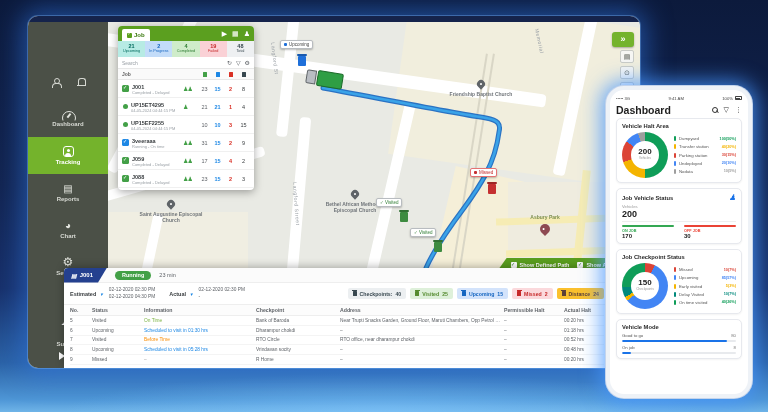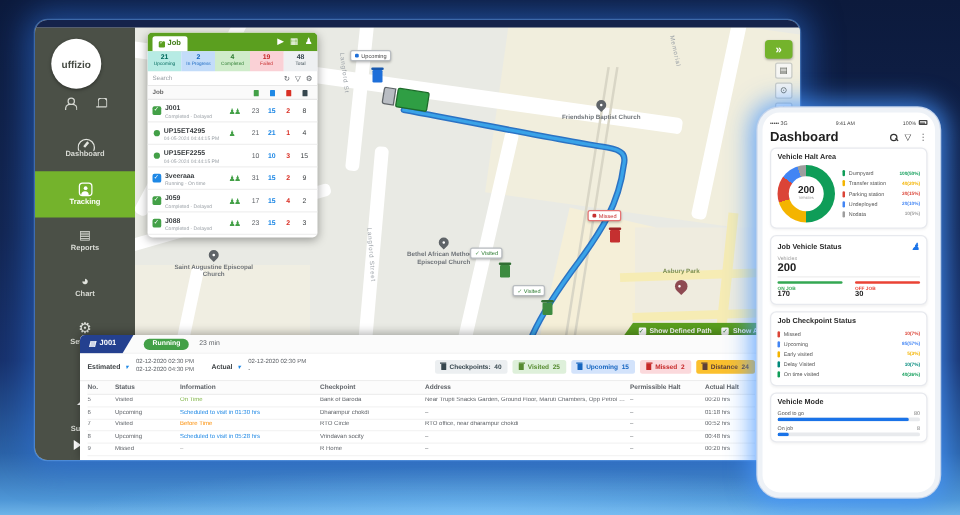--- a/index.html
+++ b/index.html
@@ -200,23 +200,20 @@
 </head>
 <body>
 
 <div class="stage">
   <div class="glow-bottom"></div>
 
   <div class="window">
     <div class="topstrip"></div>
 
     <div class="sidebar">
-      <div class="logo-circle">
-        <span class="logo-text">uffizio</span>
-      </div>
       <div class="top-icons">
         <span class="ic-user"></span>
         <span class="ic-bell"></span>
       </div>
       <div class="side-menu">
   <div class="side-item">
     <span class="ic-dash"></span>
     <span class="side-label">Dashboard</span>
   </div>
 
@@ -682,20 +679,26 @@
             <div class="jvs-bar" style="background: rgb(234, 67, 53);"></div>
             <div class="jvs-lab" style="color: rgb(234, 67, 53);">OFF JOB</div>
             <div class="jvs-num">30</div>
           </div>
         </div>
       </div>
 
       <div class="ph-card">
         <div class="ph-card-title">Job Checkpoint Status</div>
         <div class="ph-flex">
+          <div class="donut" style="background: conic-gradient(rgb(219, 68, 55) 0%, rgb(219, 68, 55) 7%, rgb(66, 133, 244) 7%, rgb(66, 133, 244) 64%, rgb(244, 180, 0) 64%, rgb(244, 180, 0) 67%, rgb(0, 137, 123) 67%, rgb(0, 137, 123) 74%, rgb(15, 157, 88) 74%, rgb(15, 157, 88) 100%);">
+            <div class="donut-center">
+              <span class="donut-val">150</span>
+              <span class="donut-sub">Checkpoints</span>
+            </div>
+          </div>
           <div class="legend">
   <div class="leg-row">
     <span class="leg-dot" style="background: rgb(219, 68, 55);"></span>
     <span class="leg-label">Missed</span>
     <span class="leg-val" style="color: rgb(219, 68, 55);">10(7%)</span>
   </div>
 
   <div class="leg-row">
     <span class="leg-dot" style="background: rgb(66, 133, 244);"></span>
     <span class="leg-label">Upcoming</span>

